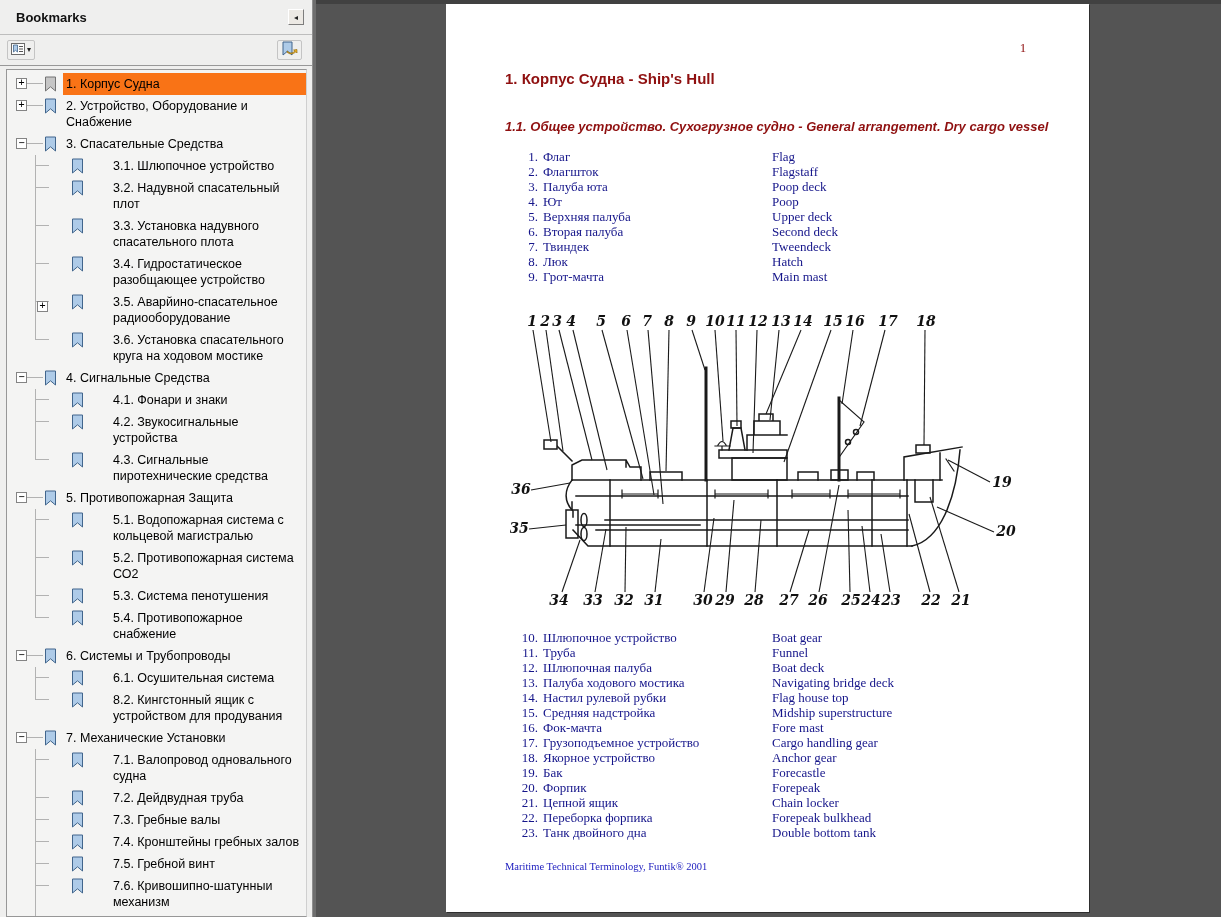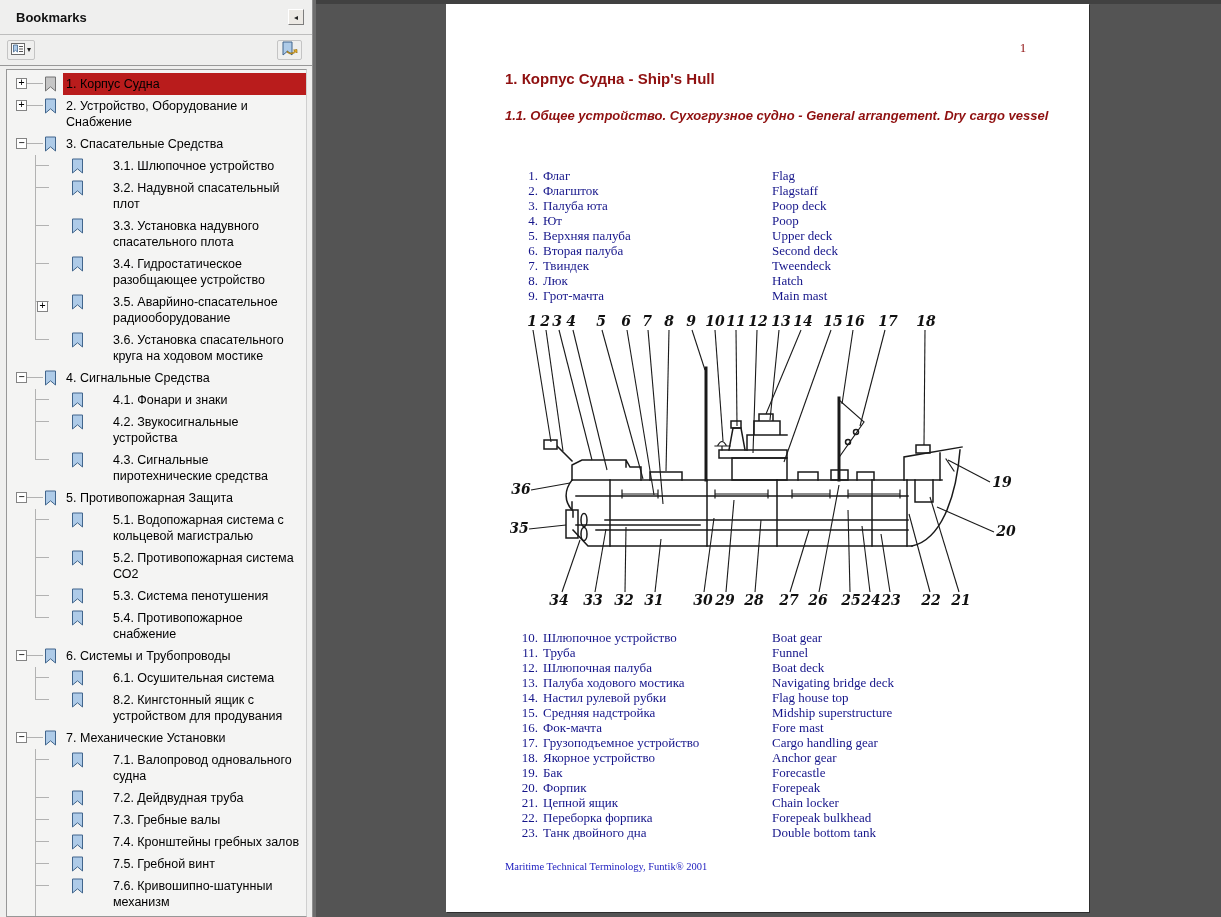--- a/index.html
+++ b/index.html
@@ -33,38 +33,38 @@
   .stub{flex:0 0 16px;height:1px;border-top:1px solid #b2b2b2;margin-top:10px;}
   .stub.hid{border-top:none;}
   .conn{flex:0 0 15px;align-self:stretch;position:relative;}
   .conn::before{content:'';position:absolute;left:0;top:0;bottom:0;border-left:1px solid #b2b2b2;}
   .conn.last::before{bottom:auto;height:11px;}
   .conn::after{content:'';position:absolute;left:0;top:10px;width:14px;border-top:1px solid #b2b2b2;}
   .bm-icon{flex:0 0 13px;margin:3px 6px 0 1px;height:16px;}
   .bm-icon svg path{fill:#aecbe8;stroke:#41658c;stroke-width:1;}
   .bm-row.sel .bm-icon svg path{fill:#c6c6c6;stroke:#737373;}
   .bm-label{font-size:12.5px;color:#000;line-height:16px;padding:3px 3px;flex:1;}
-  .bm-row.sel .bm-label{background:#b91c1c;}
+  .bm-row.sel .bm-label{background:#f97316;}
 
   
   .splitter{width:3px;background:#6e6e6e;flex:0 0 3px;cursor:ew-resize;}
   .docpane{position:relative;flex:1;background:#545454;height:917px;overflow:hidden;}
   .pane-top-strip{position:absolute;left:0;top:0;right:0;height:4px;background:#414141;}
   .page{position:absolute;left:130px;top:4px;width:643px;height:908px;background:#ffffff;
     box-shadow:1px 1px 0 rgba(0,0,0,0.45);}
 
   .pagenum{position:absolute;left:565px;top:36px;width:24px;text-align:center;
     font-family:"Liberation Serif",serif;font-size:13px;}
   .doc-h1{position:absolute;left:59px;top:66px;font-size:15px;font-weight:bold;}
-  .doc-h2{position:absolute;left:59px;top:104px;width:566px;font-size:13px;
+  .doc-h2{position:absolute;left:59px;top:115px;width:566px;font-size:13px;
     font-weight:bold;font-style:italic;line-height:16px;}
 
   .glossary{position:absolute;left:61px;font-family:"Liberation Serif",serif;
     font-size:13px;line-height:15px;}
-  .glossary.top{top:164px;}
+  .glossary.top{top:145px;}
   .glossary.bottom{top:626px;}
   .grow{position:relative;white-space:nowrap;}
   .gnum{display:inline-block;min-width:31px;text-align:right;}
   .gru{margin-left:5px;}
   .gen{position:absolute;left:265px;top:0;}
 
   .diagram{position:absolute;left:64px;top:300px;width:520px;height:318px;}
 
   .doc-footer{position:absolute;left:59px;top:857px;font-family:"Liberation Serif",serif;
     font-size:10.5px;}

